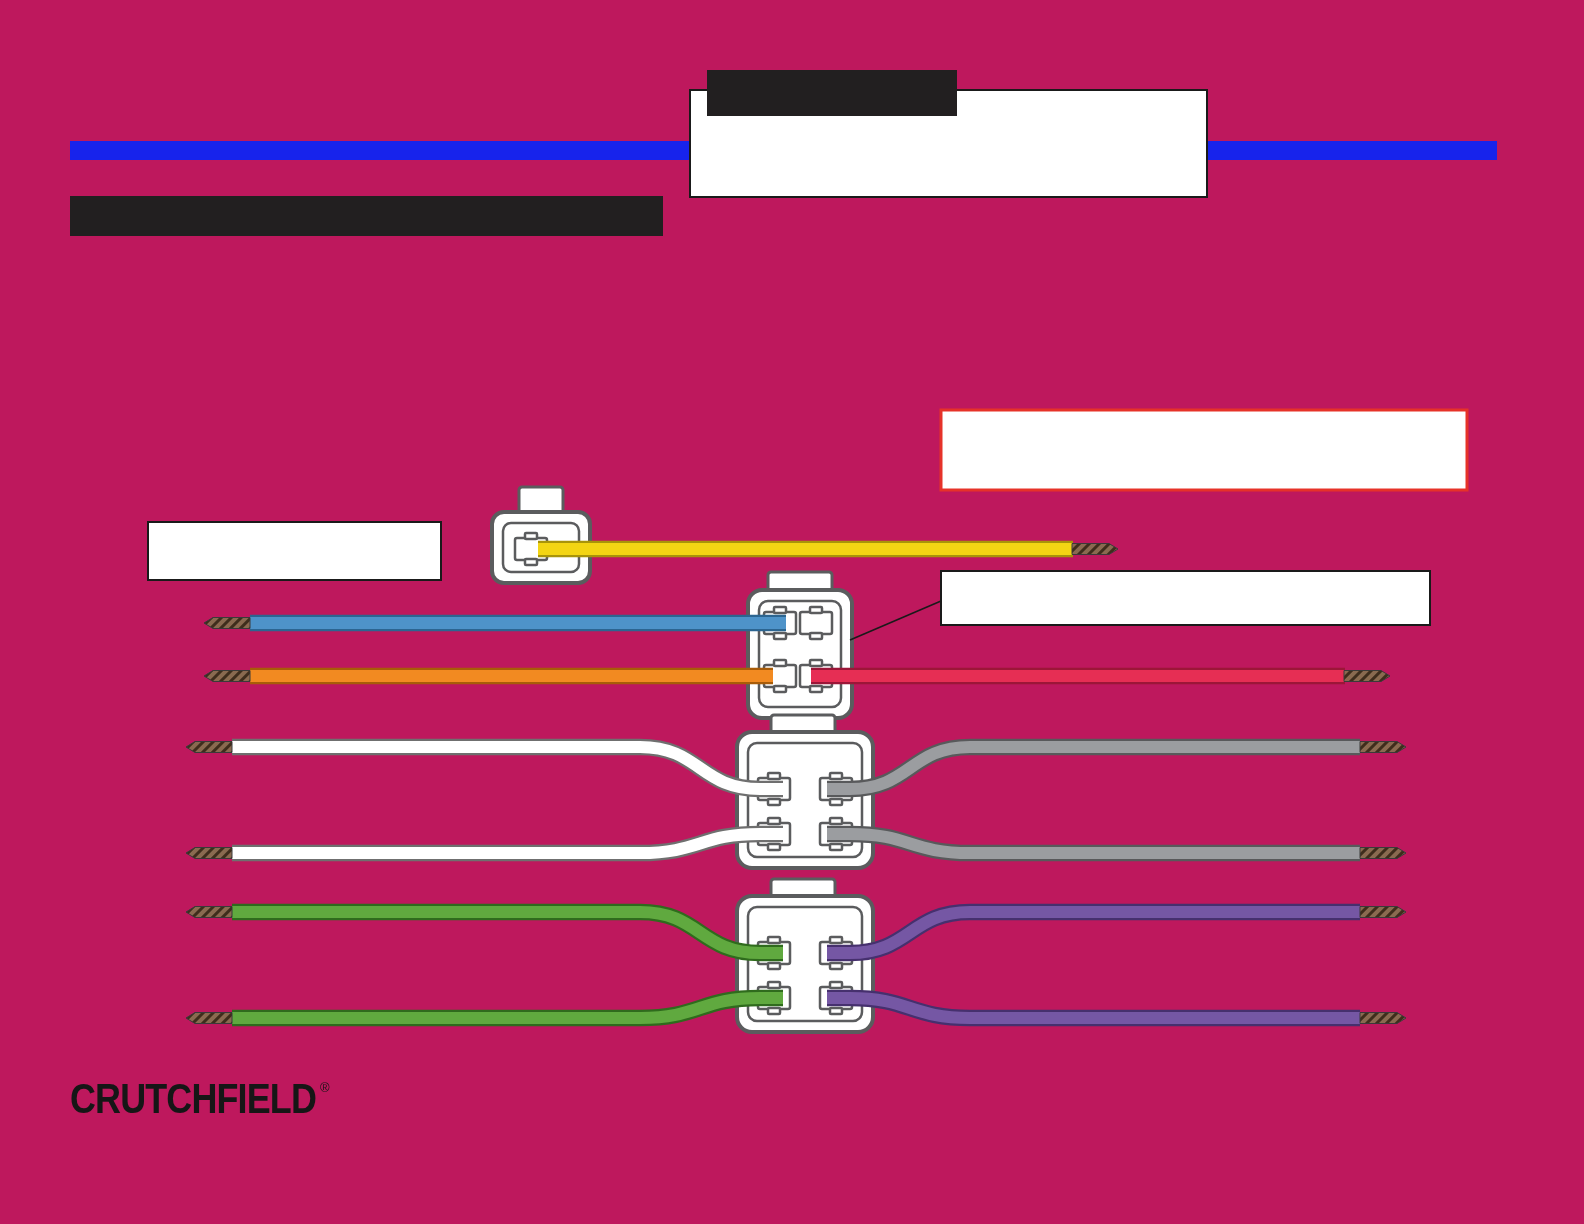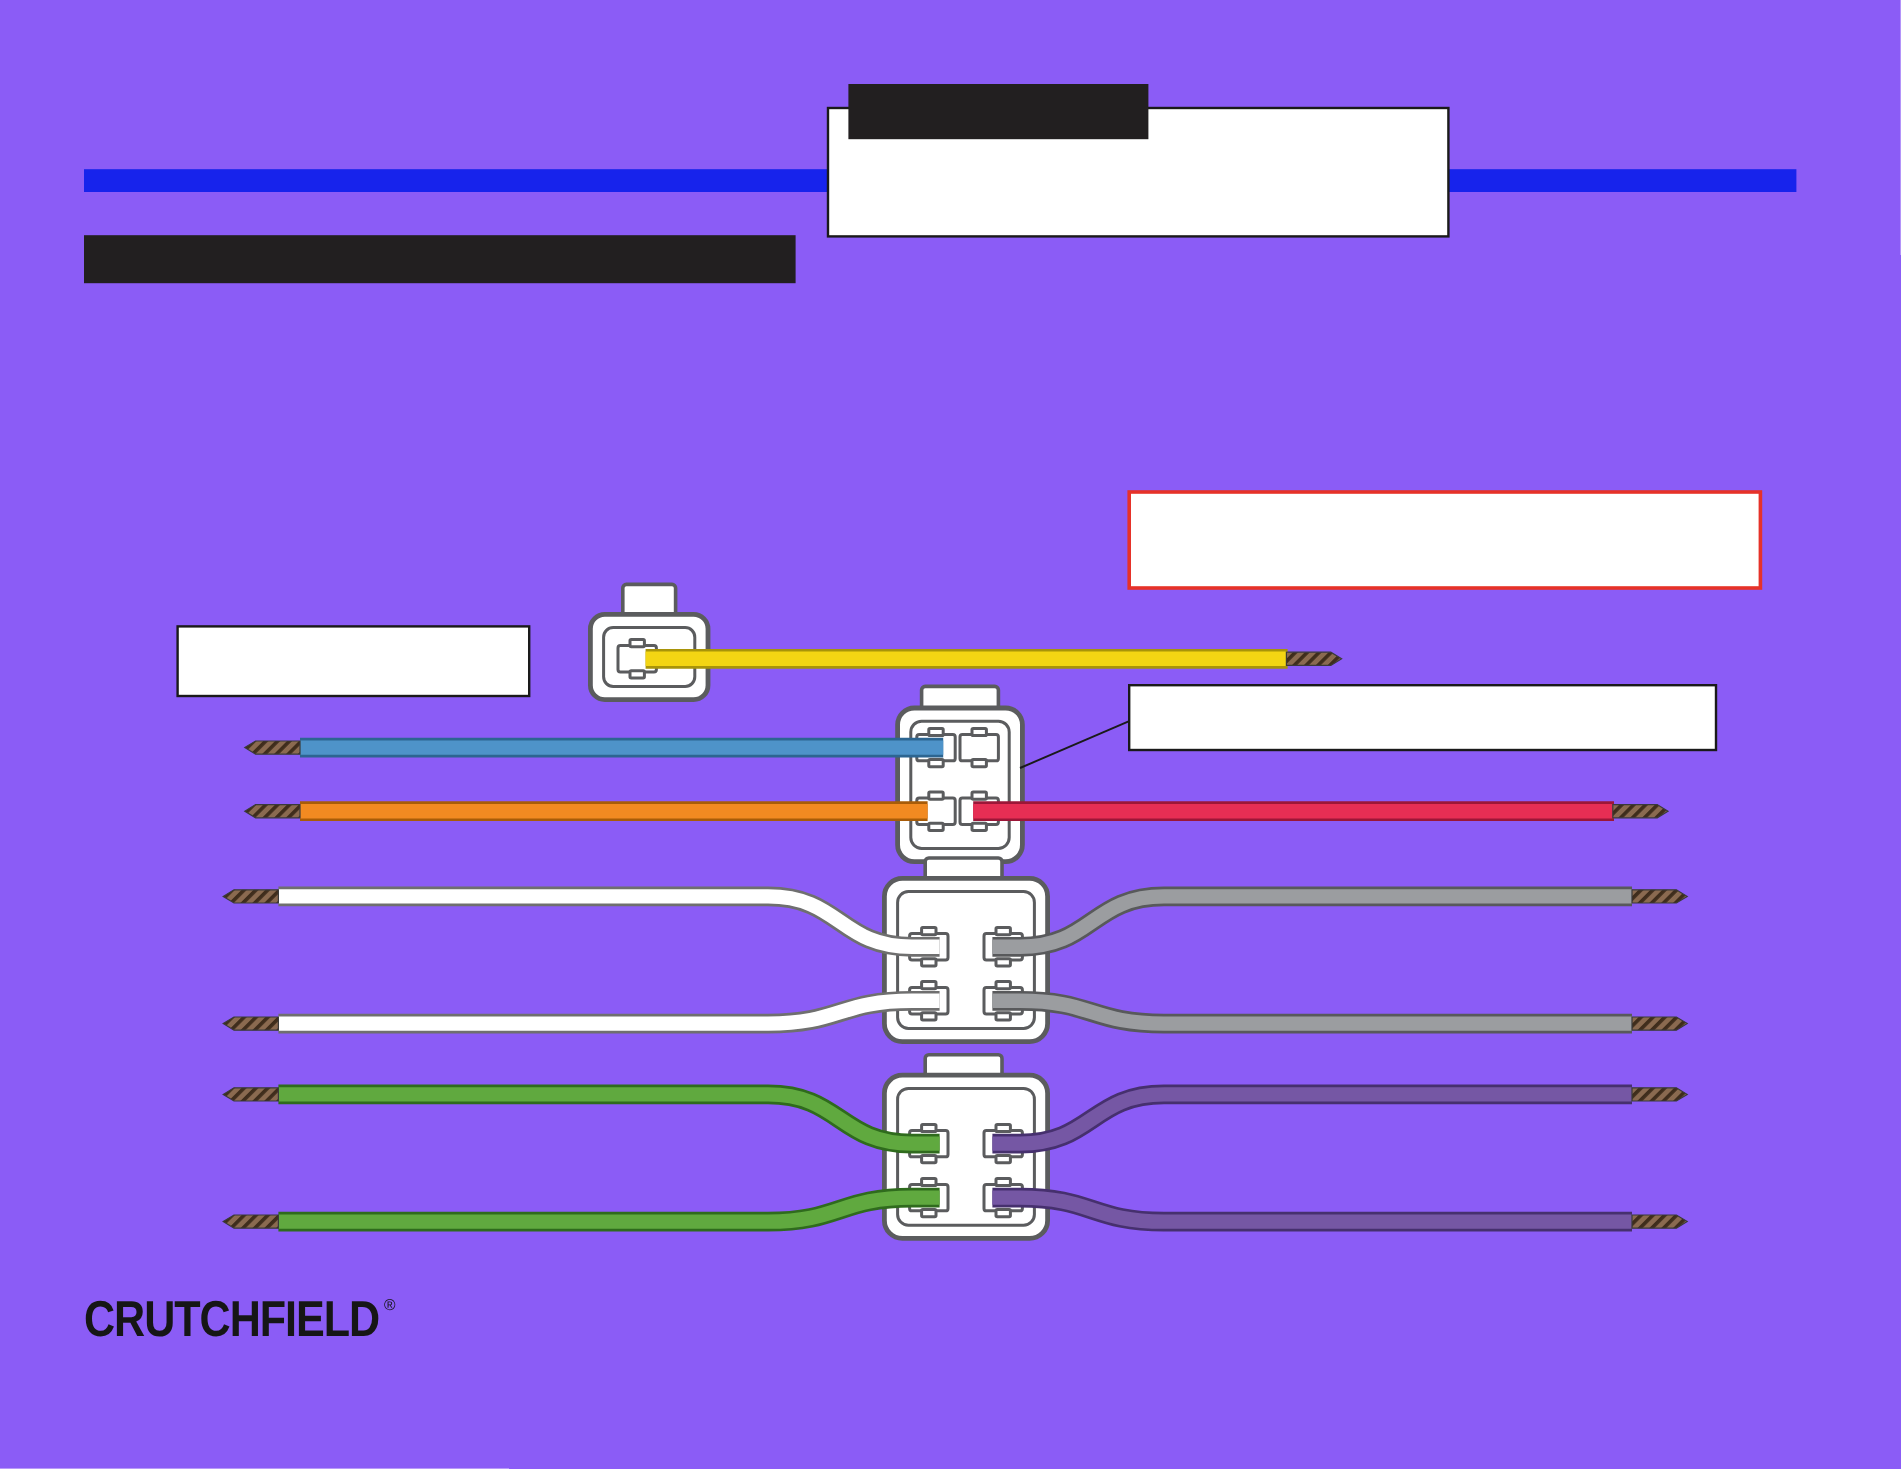--- a/index.html
+++ b/index.html
@@ -1,20 +1,20 @@
 <!DOCTYPE html>
 <html><head>
 <meta charset="utf-8">
 <style>
   html, body { margin: 0; padding: 0; background: #ffffff; }
   .page {
     position: relative;
     width: 1584px;
     height: 1224px;
-    background: #8b5cf6;
+    background: #be185d;
     overflow: hidden;
     font-family: "Liberation Sans", sans-serif;
   }
   svg { display: block; }
   text { font-family: "Liberation Sans", sans-serif; }
   .logo { font-weight: bold; fill: #161616; letter-spacing: -1px; }
   .rmark { fill: #161616; }
 </style>
 </head>
 <body>

